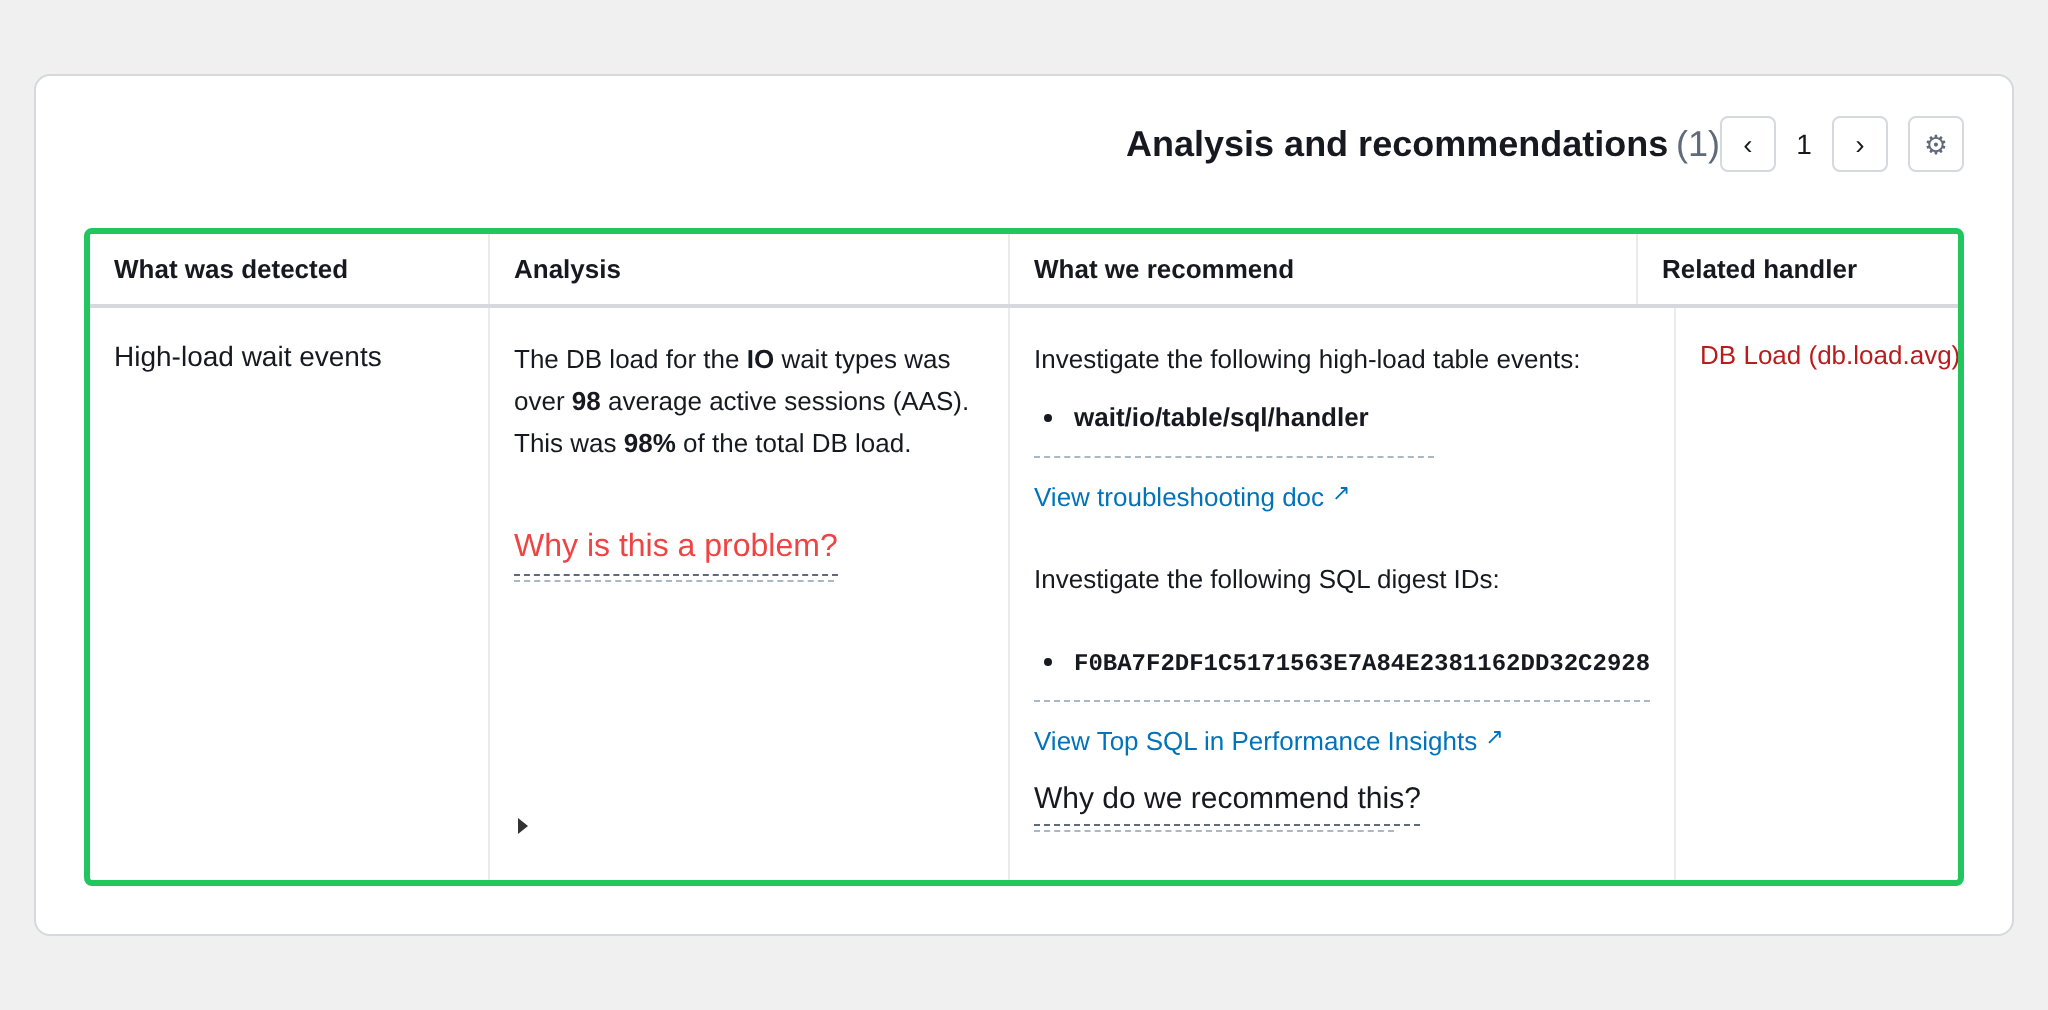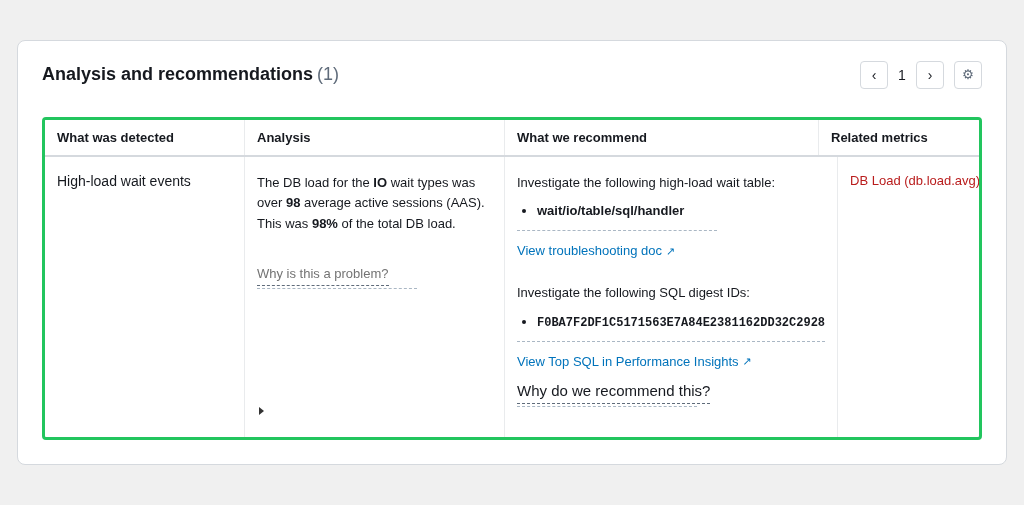--- a/index.html
+++ b/index.html
@@ -16,21 +16,21 @@
     .card {
       background: #fff;
       border: 1px solid #d5d9de;
       border-radius: 8px;
       width: 990px;
       padding: 20px 24px 24px;
     }
     .card-header {
       display: flex;
       align-items: center;
-      justify-content: space-between;
+      justify-content: flex-end;
       margin-bottom: 28px;
     }
     .card-title {
       font-size: 18px;
       font-weight: 700;
       color: #16191f;
     }
     .card-title-count {
       font-size: 18px;
       font-weight: 400;
@@ -115,22 +115,22 @@
       font-size: 13px;
       color: #16191f;
       line-height: 1.6;
     }
     .cell-analysis strong {
       font-weight: 700;
     }
     .why-link {
       display: inline-block;
       margin-top: 8px;
-      color: #737373;
-      font-size: 13px;
+      color: #ef4444;
+      font-size: 16px;
       border-bottom: 1px dashed #5f6b7a;
       cursor: pointer;
       text-decoration: none;
     }
     .recommend-content {
       font-size: 13px;
       color: #16191f;
       line-height: 1.6;
     }
     .recommend-content ul {
@@ -140,21 +140,21 @@
       font-weight: 700;
       font-size: 13px;
       margin-bottom: 2px;
     }
     .link-external {
       color: #0073bb;
       cursor: pointer;
       text-decoration: none;
       font-size: 13px;
       display: inline-flex;
-      align-items: center;
+      align-items: flex-start;
       gap: 4px;
       border-bottom: none;
     }
     .ext-icon {
       display: inline-block;
       font-size: 11px;
     }
     .digest-id {
       font-weight: 700;
       font-size: 12px;
@@ -191,21 +191,21 @@
       <button class="pagination-settings">⚙</button>
     </div>
   </div>
 
   <div class="table-container">
 
     <div class="table-header">
       <div class="table-header-cell">What was detected</div>
       <div class="table-header-cell">Analysis</div>
       <div class="table-header-cell">What we recommend</div>
-      <div class="table-header-cell">Related metrics</div>
+      <div class="table-header-cell">Related handler</div>
     </div>
 
     <div class="table-row">
 
       <div class="table-cell cell-detected">
         <span>High-load wait events</span>
       </div>
 
       <div class="table-cell cell-analysis">
         <p>
@@ -216,36 +216,36 @@
         <div style="margin-top:2px; position:relative; left:0; bottom:0;">
           <span style="display:block; border-bottom: 1px dashed #aab7c4; width: 160px; margin-top:2px;"></span>
         </div>
         <br><br><br><br><br>
         <span style="display:inline-block; margin-top:8px;">
           <span class="cursor-indicator"></span>
         </span>
       </div>
 
       <div class="table-cell recommend-content">
-        <p>Investigate the following high-load wait table:</p>
+        <p>Investigate the following high-load table events:</p>
         <ul>
           <li>
             <span>wait/io/table/sql/handler</span>
           </li>
         </ul>
         <div style="border-bottom: 1px dashed #aab7c4; width: 200px; margin-bottom: 10px;"></div>
 
         <a class="link-external">
           <span>View troubleshooting doc</span>
           <span class="ext-icon">↗</span>
         </a>
         <br><br>
 
         <p>Investigate the following SQL digest IDs:</p>
-        <ul style="margin-top:8px;">
+        <ul style="margin-top:20px;">
           <li>
             <span class="digest-id">F0BA7F2DF1C5171563E7A84E2381162DD32C2928</span>
           </li>
         </ul>
         <div style="border-bottom: 1px dashed #aab7c4; margin-bottom: 10px; margin-top:4px;"></div>
 
         <a class="link-external">
           <span>View Top SQL in Performance Insights</span>
           <span class="ext-icon">↗</span>
         </a>

